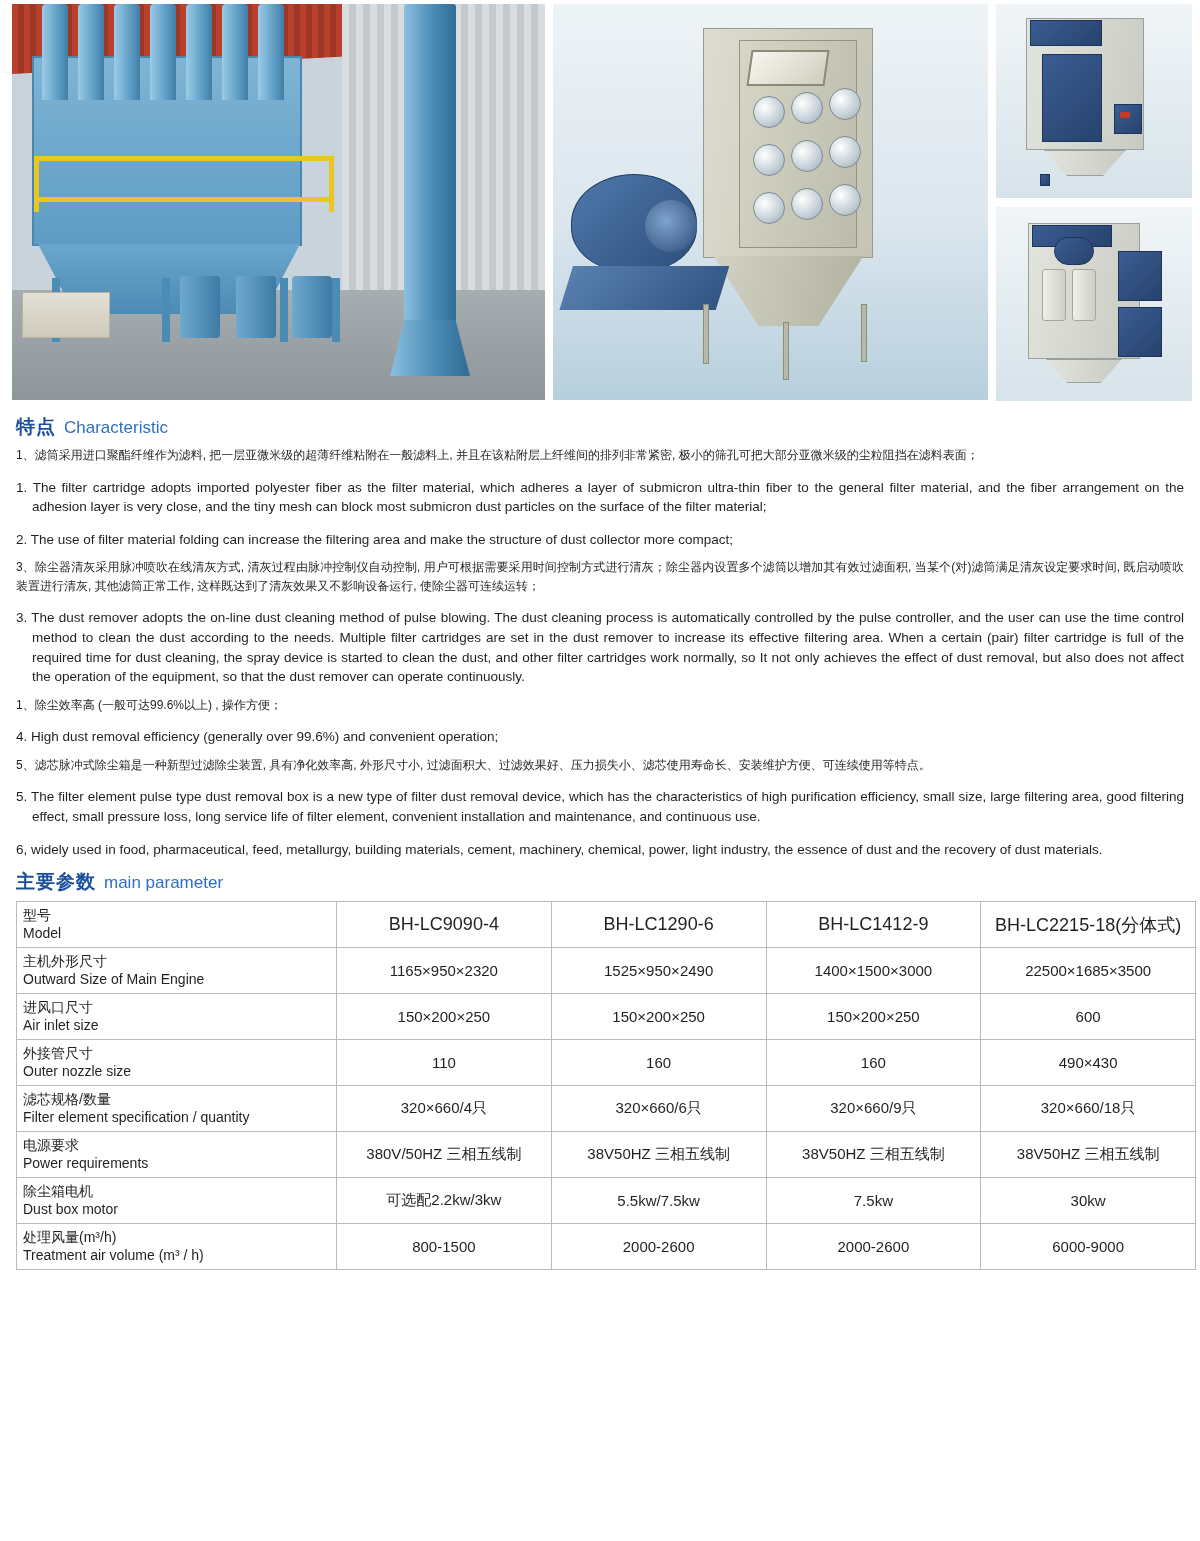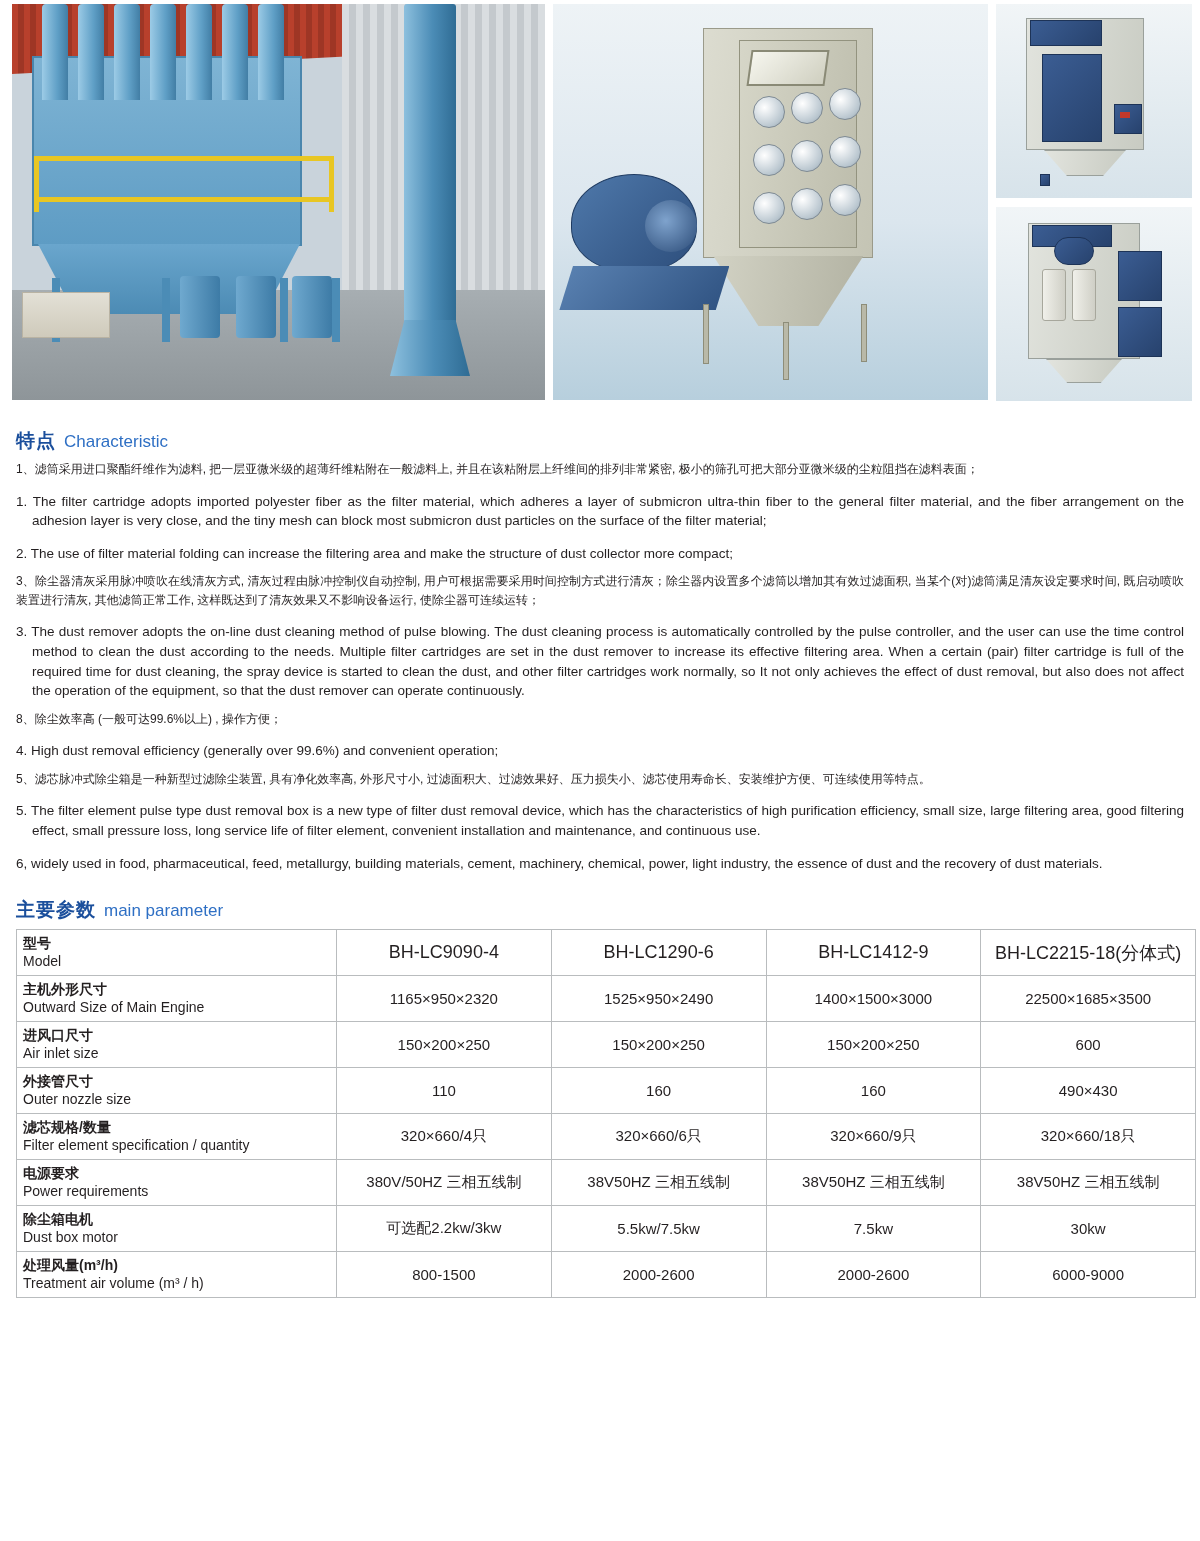--- a/index.html
+++ b/index.html
@@ -157,21 +157,21 @@
   }
   .s-cart {
     position:absolute; background: linear-gradient(90deg,#f0f0ea,#cfcfc6);
     border:1px solid #a7a79c; border-radius:3px;
   }
   .s-red { position:absolute; background:#c3392c; }
 
   
   .sec-head {
     display: flex; align-items: baseline; gap: 8px;
-    margin: 24px 0 6px 8px;
+    margin: 10px 0 6px 8px;
   }
   .sec-cn {
     font-size: 19px; font-weight: bold; color: #1b4f9c; letter-spacing: 1px;
   }
   .sec-en { font-size: 17px; color: #2e6fc4; }
 
   
   .features { margin: 0 8px; }
   .feat { margin-bottom: 4px; }
   .cn {
@@ -196,21 +196,21 @@
     border: 1px solid #b9bcbe;
     padding: 5px 6px;
     vertical-align: middle;
   }
   td.rowhead {
     width: 320px;
     font-size: 14px;
     line-height: 1.25;
     padding-left: 8px;
   }
-  td.rowhead .l1 { display:block;font-weight:bold; }
+  td.rowhead .l1 { display:block; }
   td.rowhead .l2 { display:block; }
   td.val {
     text-align: center;
     font-size: 15px;
     white-space: nowrap;
   }
   td.val.head { font-size: 18px; }
 </style>
 </head>
 <body>
@@ -302,21 +302,21 @@
       <div class="en">1. The filter cartridge adopts imported polyester fiber as the filter material, which adheres a layer of submicron ultra-thin fiber to the general filter material, and the fiber arrangement on the adhesion layer is very close, and the tiny mesh can block most submicron dust particles on the surface of the filter material;</div>
     </div>
     <div class="feat">
       <div class="en">2. The use of filter material folding can increase the filtering area and make the structure of dust collector more compact;</div>
     </div>
     <div class="feat">
       <div class="cn">3、除尘器清灰采用脉冲喷吹在线清灰方式, 清灰过程由脉冲控制仪自动控制, 用户可根据需要采用时间控制方式进行清灰；除尘器内设置多个滤筒以增加其有效过滤面积, 当某个(对)滤筒满足清灰设定要求时间, 既启动喷吹装置进行清灰, 其他滤筒正常工作, 这样既达到了清灰效果又不影响设备运行, 使除尘器可连续运转；</div>
       <div class="en">3. The dust remover adopts the on-line dust cleaning method of pulse blowing. The dust cleaning process is automatically controlled by the pulse controller, and the user can use the time control method to clean the dust according to the needs. Multiple filter cartridges are set in the dust remover to increase its effective filtering area. When a certain (pair) filter cartridge is full of the required time for dust cleaning, the spray device is started to clean the dust, and other filter cartridges work normally, so It not only achieves the effect of dust removal, but also does not affect the operation of the equipment, so that the dust remover can operate continuously.</div>
     </div>
     <div class="feat">
-      <div class="cn">8、除尘效率高 (一般可达99.6%以上) , 操作方便；</div>
+      <div class="cn">1、除尘效率高 (一般可达99.6%以上) , 操作方便；</div>
       <div class="en">4. High dust removal efficiency (generally over 99.6%) and convenient operation;</div>
     </div>
     <div class="feat">
       <div class="cn">5、滤芯脉冲式除尘箱是一种新型过滤除尘装置, 具有净化效率高, 外形尺寸小, 过滤面积大、过滤效果好、压力损失小、滤芯使用寿命长、安装维护方便、可连续使用等特点。</div>
       <div class="en">5. The filter element pulse type dust removal box is a new type of filter dust removal device, which has the characteristics of high purification efficiency, small size, large filtering area, good filtering effect, small pressure loss, long service life of filter element, convenient installation and maintenance, and continuous use.</div>
     </div>
     <div class="feat">
       <div class="en">6, widely used in food, pharmaceutical, feed, metallurgy, building materials, cement, machinery, chemical, power, light industry, the essence of dust and the recovery of dust materials.</div>
     </div>
   </div>

